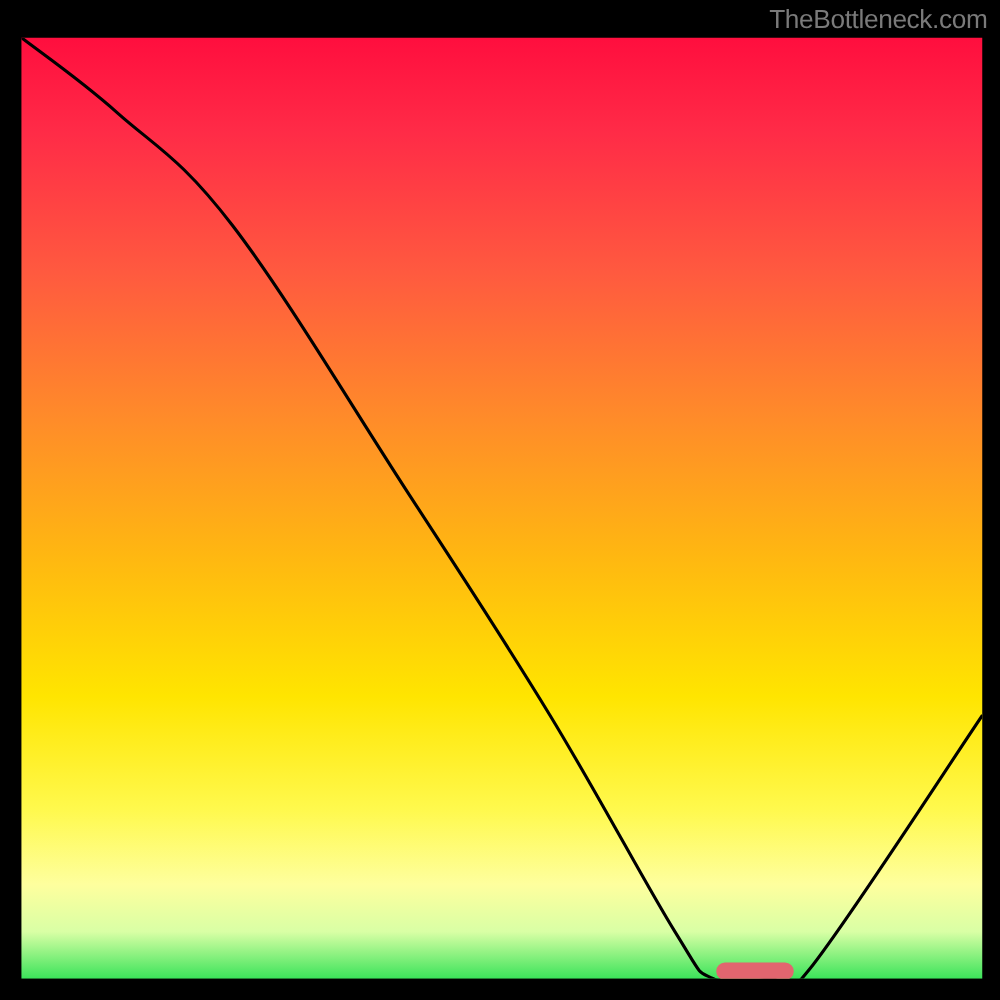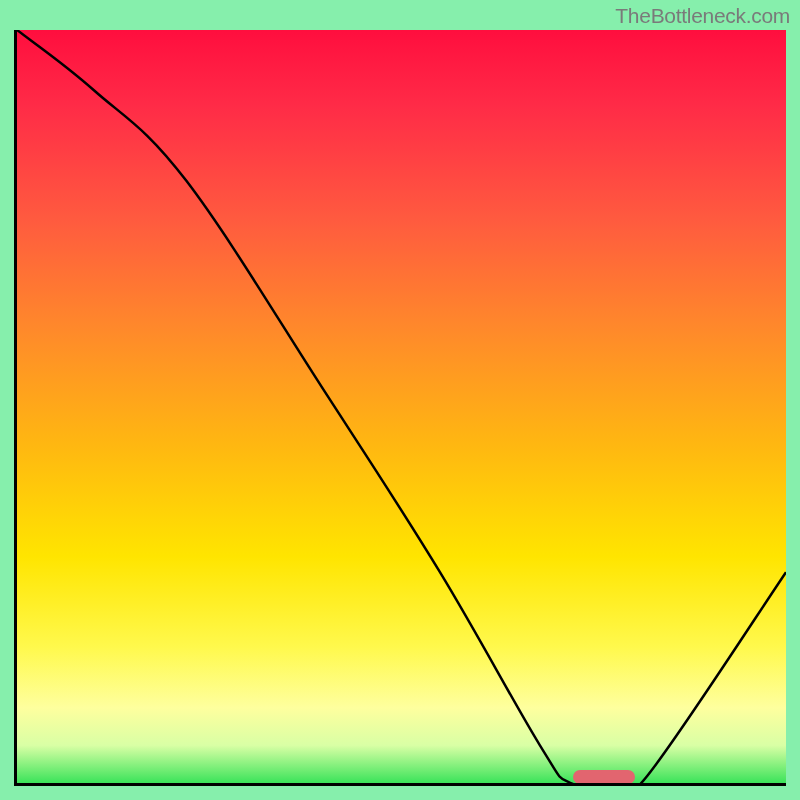--- a/index.html
+++ b/index.html
@@ -1,21 +1,21 @@
 <!DOCTYPE html>
 <html><head>
 <meta charset="utf-8">
 <style>
   * { margin: 0; padding: 0; box-sizing: border-box; }
   body { width: 800px; height: 800px; position: relative; font-family: Arial, sans-serif; }
   .chart-container {
     width: 800px;
     height: 800px;
     position: relative;
-    background: #86efac;
+    background: #000000;
   }
   .plot-area {
     position: absolute;
     left: 14px;
     top: 30px;
     width: 772px;
     height: 756px;
     border-left: 3px solid black;
     border-bottom: 3px solid black;
     overflow: hidden;

